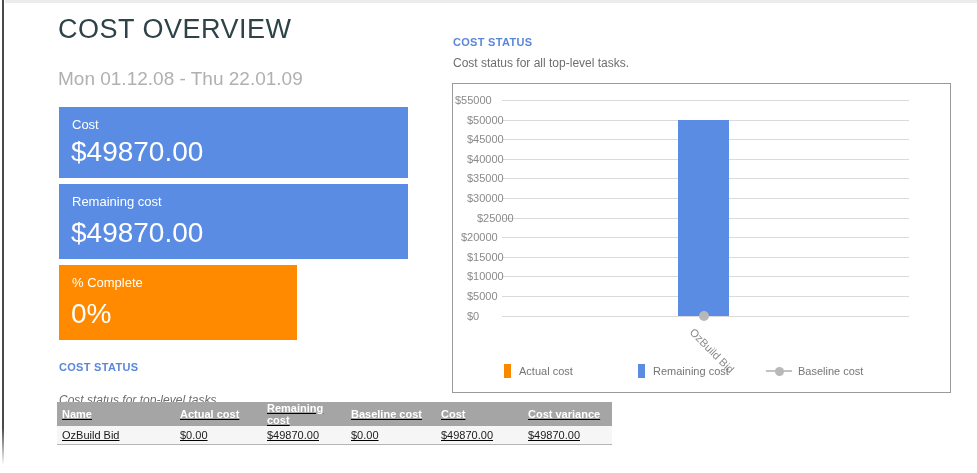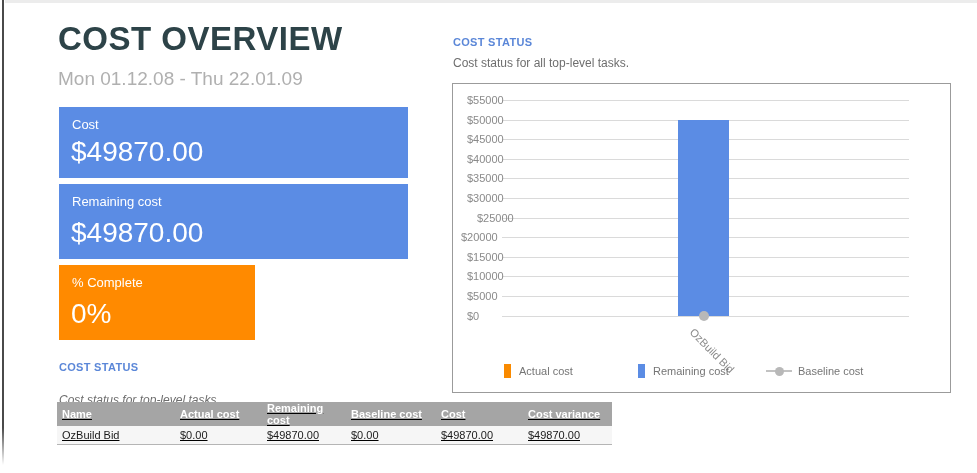--- a/index.html
+++ b/index.html
@@ -7,32 +7,32 @@
     width:977px;height:473px;position:relative;overflow:hidden;
     background:#ffffff;font-family:"Liberation Sans",sans-serif;
     -webkit-font-smoothing:antialiased;
   }
   
   .top-strip{position:absolute;left:5px;top:0;right:0;height:3px;background:#ececec;}
   .left-edge{position:absolute;left:2px;top:0;width:2px;height:465px;
     background:linear-gradient(#4a4a4a 0,#4a4a4a 92%,rgba(74,74,74,0) 100%);}
 
   
-  .page-title{position:absolute;left:58px;top:20px;font-size:33px;font-weight:700;
+  .page-title{position:absolute;left:58px;top:14px;font-size:27px;font-weight:400;
     color:#2d4348;letter-spacing:.5px;}
   .date-range{position:absolute;left:58px;top:68px;font-size:19px;color:#b0b0b0;}
 
   .kpi-card{position:absolute;left:59px;color:#ffffff;}
   .kpi-card .kpi-label{position:absolute;left:13px;top:10px;font-size:13px;}
   .kpi-card .kpi-value{position:absolute;left:12px;bottom:10px;font-size:28px;}
   .card-blue{background:#5b8ce4;}
   .card-orange{background:#ff8a00;}
   #card-cost{top:107px;width:349px;height:71px;}
   #card-remaining{top:184px;width:349px;height:75px;}
-  #card-complete{top:265px;width:196px;height:75px;}
+  #card-complete{top:265px;width:238px;height:75px;}
 
   .section-heading{font-size:11px;font-weight:700;color:#5b87d8;letter-spacing:.3px;}
   .section-subheading{font-size:12px;color:#6e6e6e;}
   #left-heading{position:absolute;left:59px;top:361px;}
   #left-subheading{position:absolute;left:59px;top:393px;font-style:italic;}
   #right-heading{position:absolute;left:453px;top:36px;}
   #right-subheading{position:absolute;left:453px;top:56px;}
 
   
   table.cost-table{position:absolute;left:57px;top:402px;border-collapse:collapse;
@@ -111,21 +111,21 @@
       </tr>
     </tbody>
 </table>
 
 <div id="right-heading" class="section-heading">COST STATUS</div>
 <div id="right-subheading" class="section-subheading">Cost status for all top-level tasks.</div>
 
 <div class="chart-panel">
   <div id="plot">
       <div class="gridline" style="left: 49px; top: 16px; width: 407px;"></div>
-      <div class="y-tick-label" style="left: 14px; top: 16px;">$55000</div>
+      <div class="y-tick-label" style="left: 2px; top: 16px;">$55000</div>
       <div class="gridline" style="left: 49px; top: 35.6px; width: 407px;"></div>
       <div class="y-tick-label" style="left: 14px; top: 35.6px;">$50000</div>
       <div class="gridline" style="left: 49px; top: 55.2px; width: 407px;"></div>
       <div class="y-tick-label" style="left: 14px; top: 55.2px;">$45000</div>
       <div class="gridline" style="left: 49px; top: 74.8px; width: 407px;"></div>
       <div class="y-tick-label" style="left: 14px; top: 74.8px;">$40000</div>
       <div class="gridline" style="left: 49px; top: 94.4px; width: 407px;"></div>
       <div class="y-tick-label" style="left: 14px; top: 94.4px;">$35000</div>
       <div class="gridline" style="left: 49px; top: 114px; width: 407px;"></div>
       <div class="y-tick-label" style="left: 14px; top: 114px;">$30000</div>

